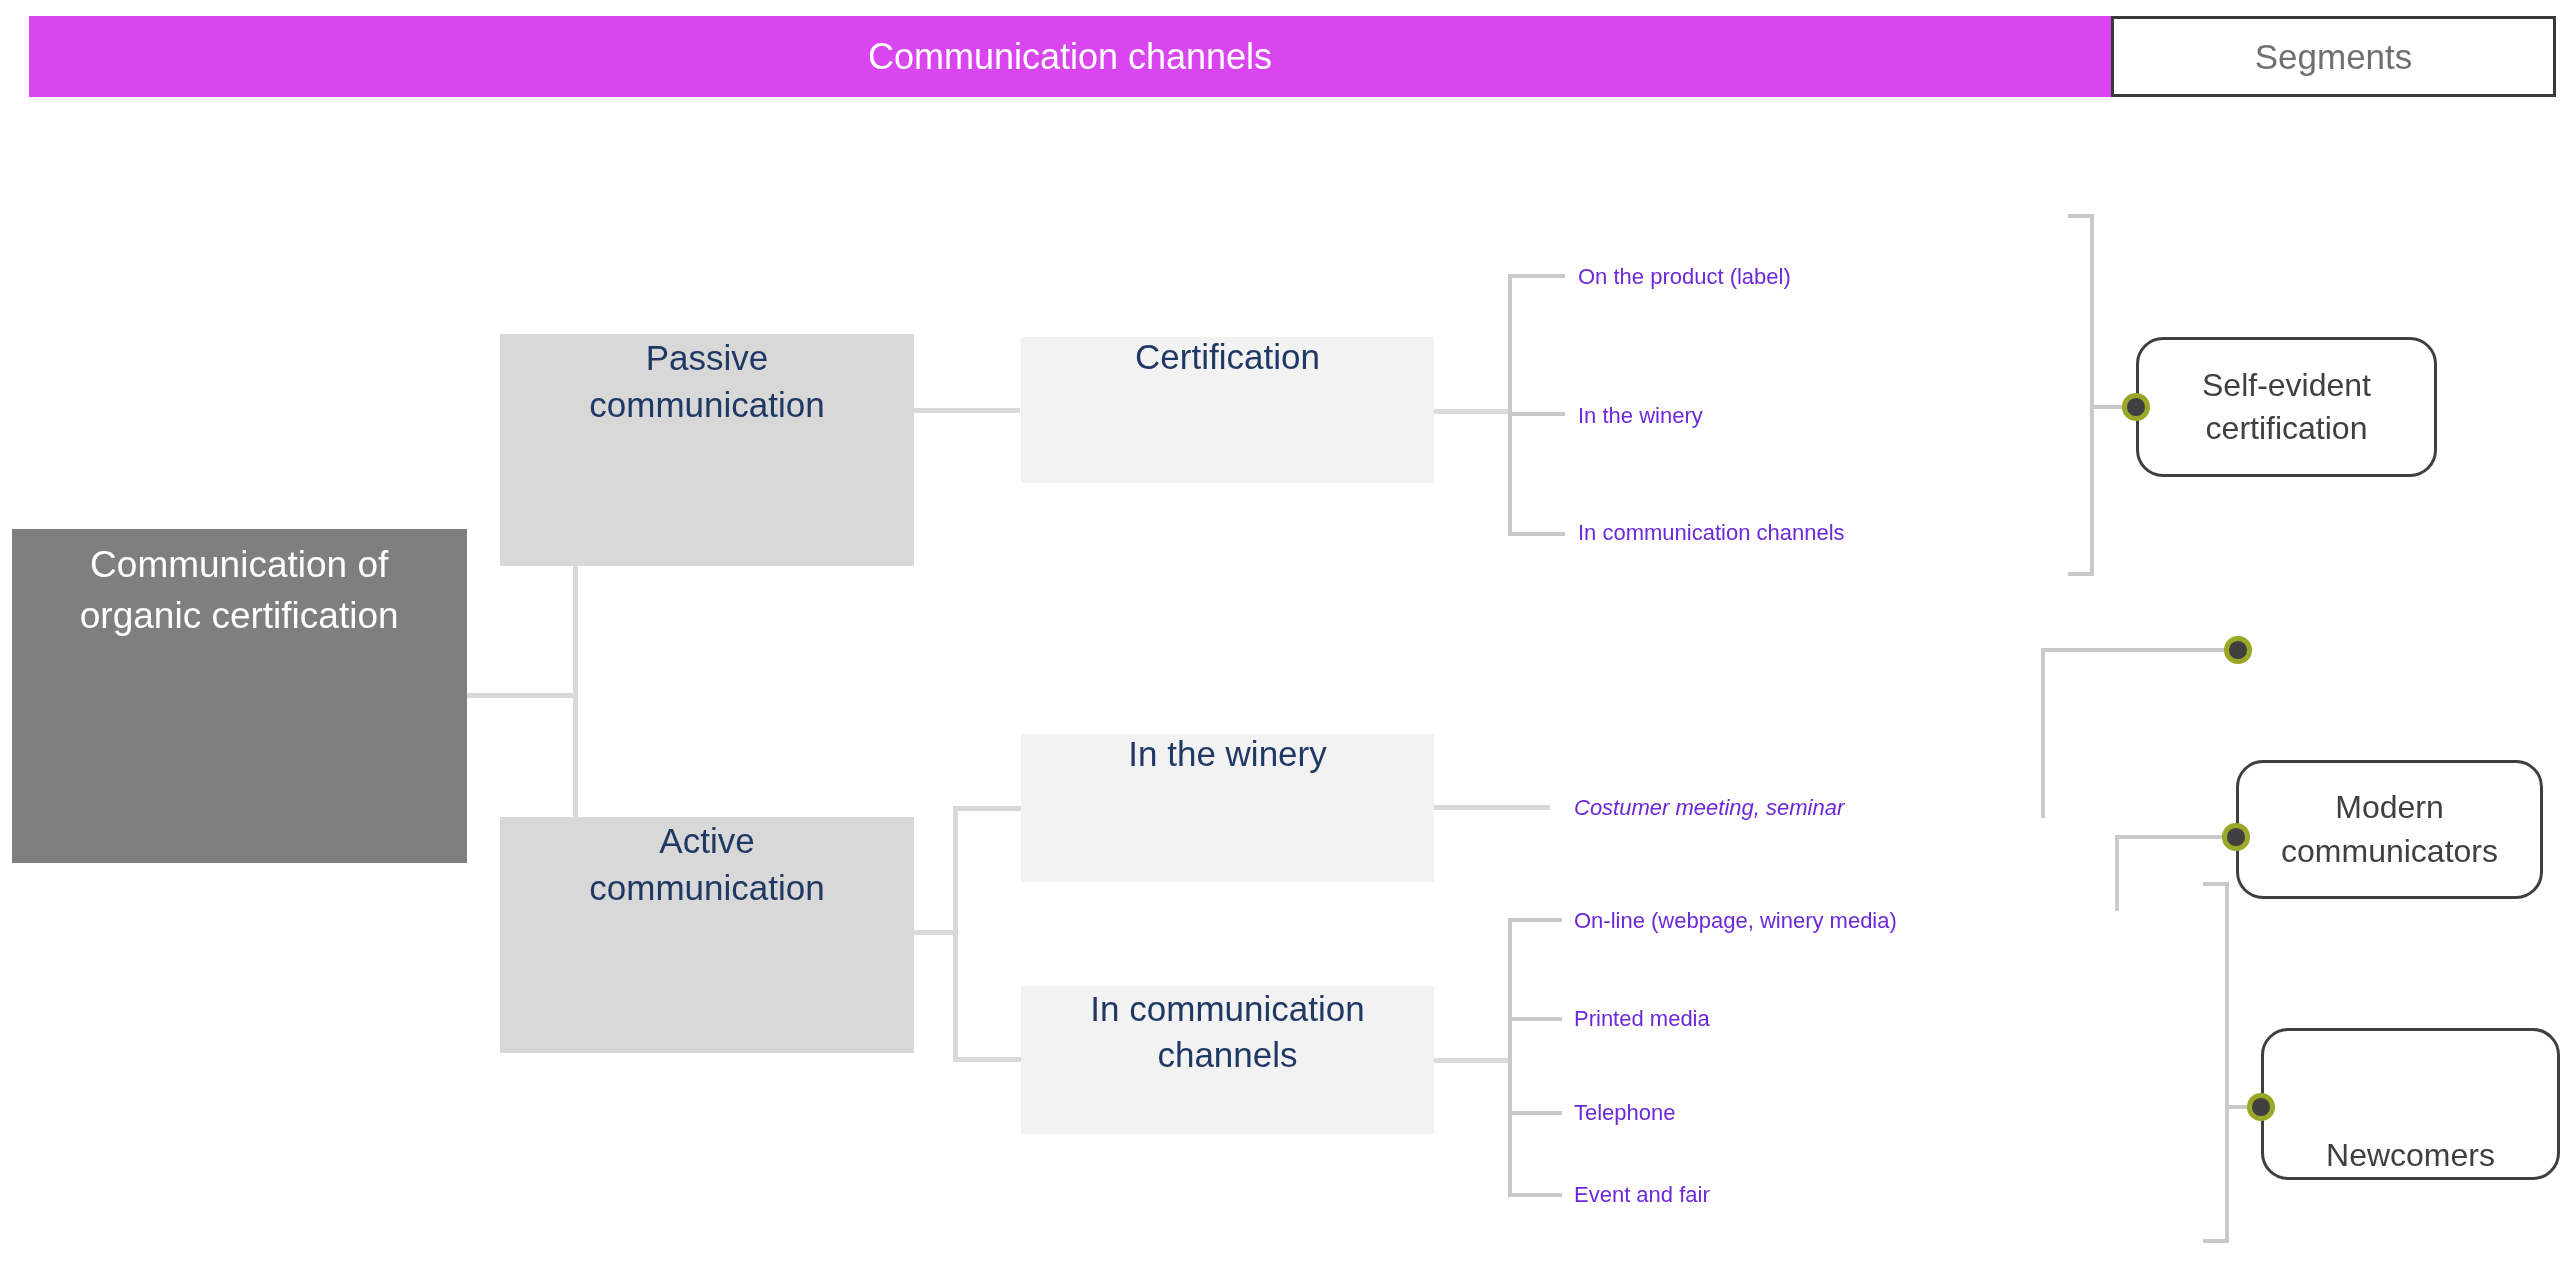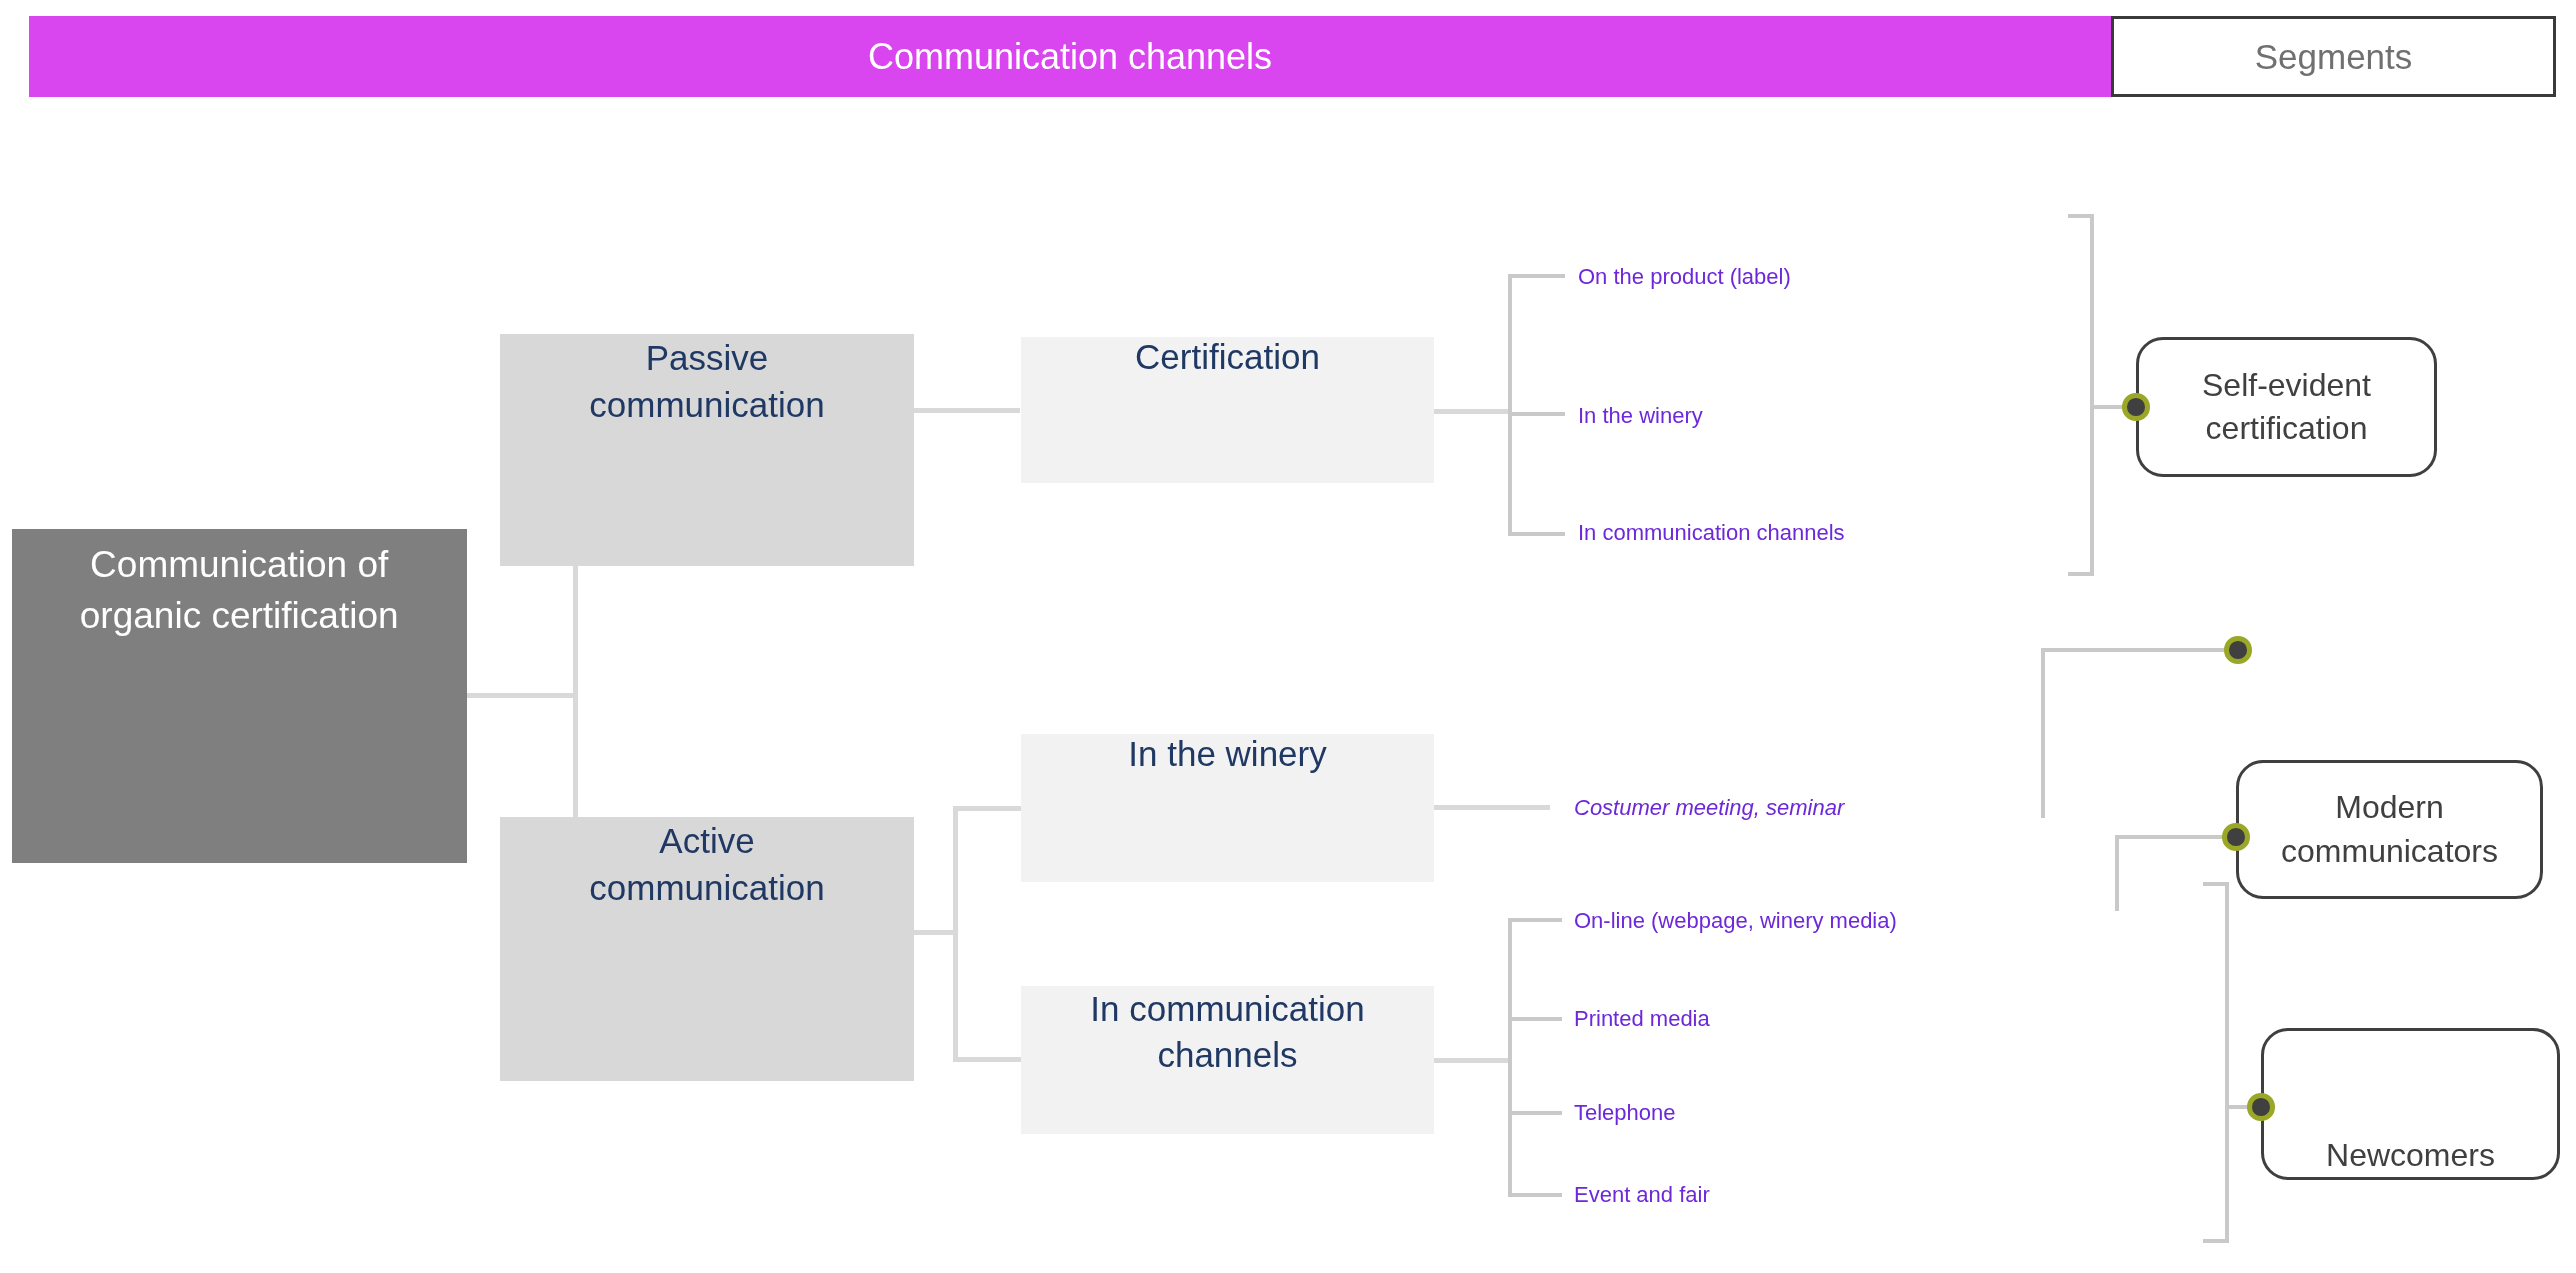--- a/index.html
+++ b/index.html
@@ -32,21 +32,21 @@
   #root {
     left: 11.7px; top: 529px; width: 455px; height: 334px;
     background: #7f7f7f; color: #ffffff; font-size: 37px; line-height: 1.38;
     padding: 10px 54px;
   }
   #n-passive {
     left: 500px; top: 334px; width: 414px; height: 232px;
     background: #d8d8d8; font-size: 35px; line-height: 1.35; padding: 0 63px;
   }
   #n-active {
-    left: 500px; top: 817px; width: 414px; height: 264px;
+    left: 500px; top: 817px; width: 414px; height: 236px;
     background: #d8d8d8; font-size: 35px; line-height: 1.35; padding: 0 63px;
   }
   #n-cert {
     left: 1021px; top: 337px; width: 413px; height: 146px;
     background: #f2f2f2; font-size: 35px;
   }
   #n-winery {
     left: 1021px; top: 734px; width: 413px; height: 148px;
     background: #f2f2f2; font-size: 35px;
   }

